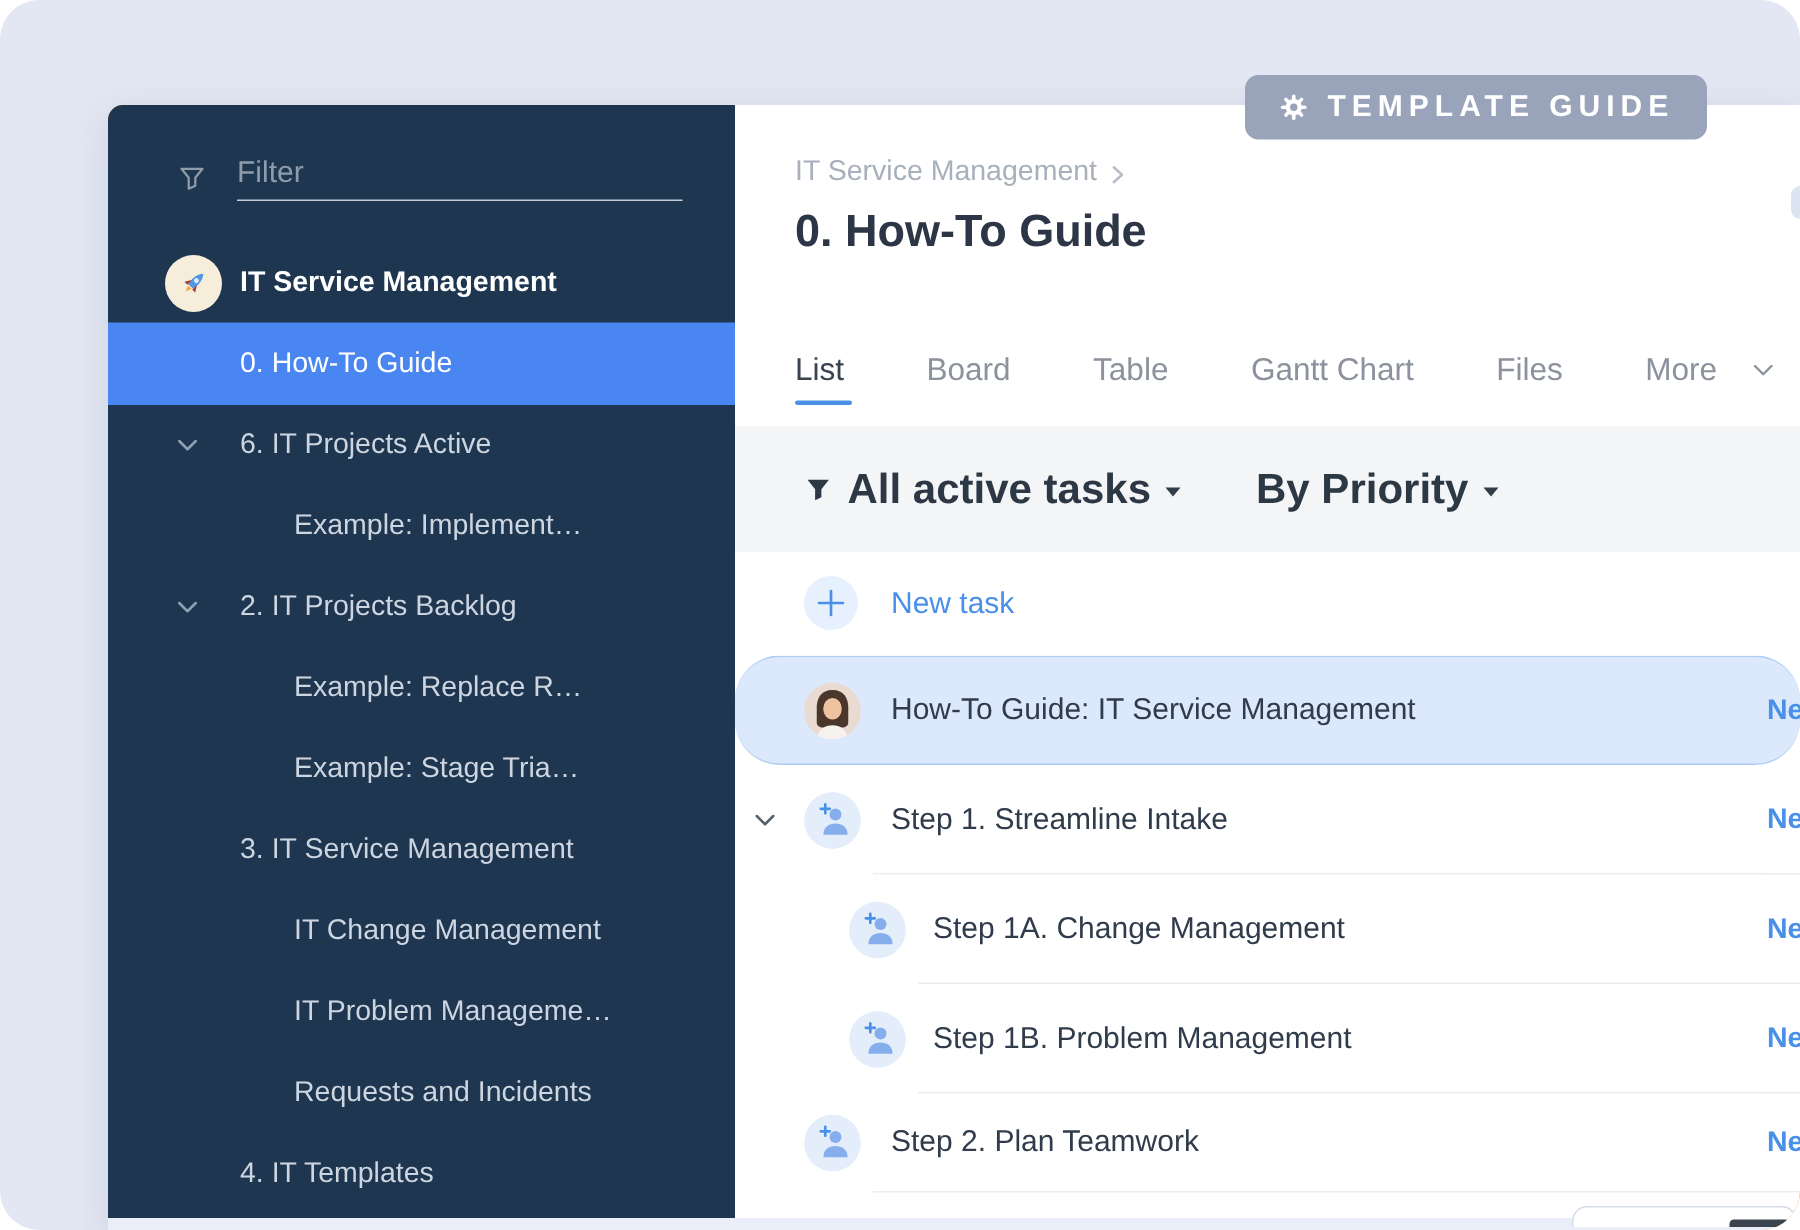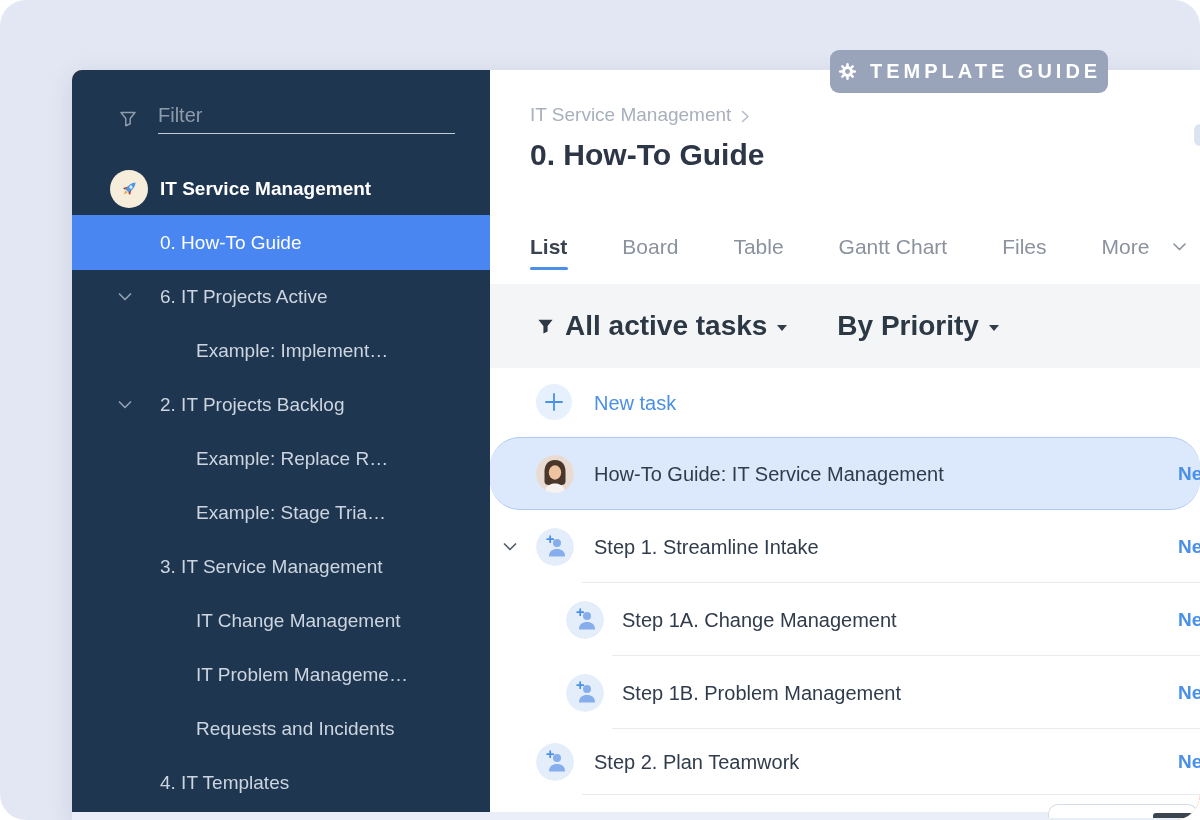--- a/index.html
+++ b/index.html
@@ -58,21 +58,21 @@
   .main { position:absolute; left:418px; top:0; right:0; bottom:0; background:#ffffff; overflow:hidden; }
 
   .breadcrumb { position:absolute; left:40px; top:34px; display:flex; align-items:center; gap:10px; }
   .breadcrumb .bc-text { color:#a8b0bc; font-size:19px; cursor:pointer; }
   .breadcrumb .bc-chev { line-height:0; margin-top:2px; }
 
   .page-title { position:absolute; left:40px; top:68px; color:#2c3646; font-size:30px; font-weight:bold; }
 
   .tabs { position:absolute; left:0; top:155px; width:100%; height:44px; display:flex; align-items:center; gap:55px; padding-left:40px; }
   .tab { color:#8b929d; font-size:21px; cursor:pointer; white-space:nowrap; }
-  .tab.active { color:#39434f;font-weight:bold; }
+  .tab.active { color:#39434f; }
   .tab.more { display:flex; align-items:center; gap:24px; }
   .tab-underline { position:absolute; left:40px; top:197px; width:38px; height:3px; border-radius:2px; background:#4a90e9; }
 
   .filter-bar { position:absolute; left:0; top:214px; width:100%; height:84px; background:#f4f5f7; display:flex; align-items:center; gap:50px; padding-left:46px; }
   .fb-group { display:flex; align-items:center; gap:10px; cursor:pointer; }
   .fb-label { color:#2d3845; font-size:28px; font-weight:bold; }
   .caret-down { width:0; height:0; border-left:5px solid transparent; border-right:5px solid transparent; border-top:6px solid #333c49; margin-top:3px; }
 
   .new-task { position:absolute; left:0; top:298px; width:100%; height:69px; cursor:pointer; }
   .new-task .plus-circle { position:absolute; left:46px; top:16px; width:36px; height:36px; border-radius:50%; }
@@ -87,21 +87,21 @@
   .row.indent .row-title { left:132px; }
   .row .row-chev { position:absolute; left:13px; top:50%; transform:translateY(-50%); color:#55606b; line-height:0; }
   .row .status { position:absolute; left:688px; top:50%; transform:translateY(-50%); color:#4a90e9; font-size:19px; font-weight:bold; white-space:nowrap; }
   .row.hl { background:#dce9fc; border-top:1px solid #aecbf4; border-bottom:1px solid #aecbf4; }
   .row.hl::after { display:none; }
 
   
   .template-badge {
     position:absolute; left:830px; top:50px; height:43px;
     background:#99a4ba; border-radius:9px; display:flex; align-items:center;
-    gap:12px; padding:0 7px; color:#ffffff; font-size:20px; font-weight:bold;
+    gap:12px; padding:0 22px; color:#ffffff; font-size:20px; font-weight:bold;
     letter-spacing:4px; white-space:nowrap; z-index:5;
   }
 
   
   .edge-pill { position:absolute; right:0; top:54px; width:6px; height:22px; background:#dce4f1; border-radius:11px 0 0 11px; }
   .bottom-strip { position:absolute; left:0; right:0; bottom:0; height:8px; background:#e9eef8; }
   .partial-card { position:absolute; right:2px; bottom:2px; width:150px; height:14px; background:#ffffff; border:1px solid #d6dce8; border-bottom:none; border-radius:10px 10px 0 0; }
   .dark-artifact { position:absolute; right:4px; bottom:0; width:40px; height:5px; background:#3c4450; border-radius:3px 3px 0 0; }
 </style>
 </head>

